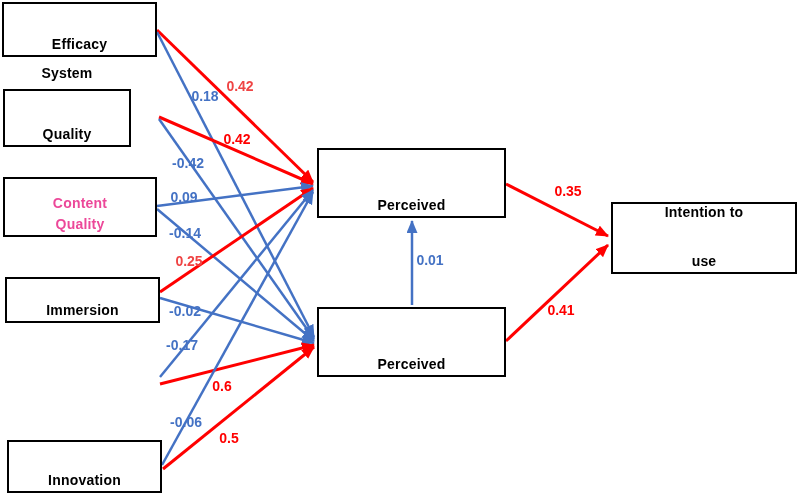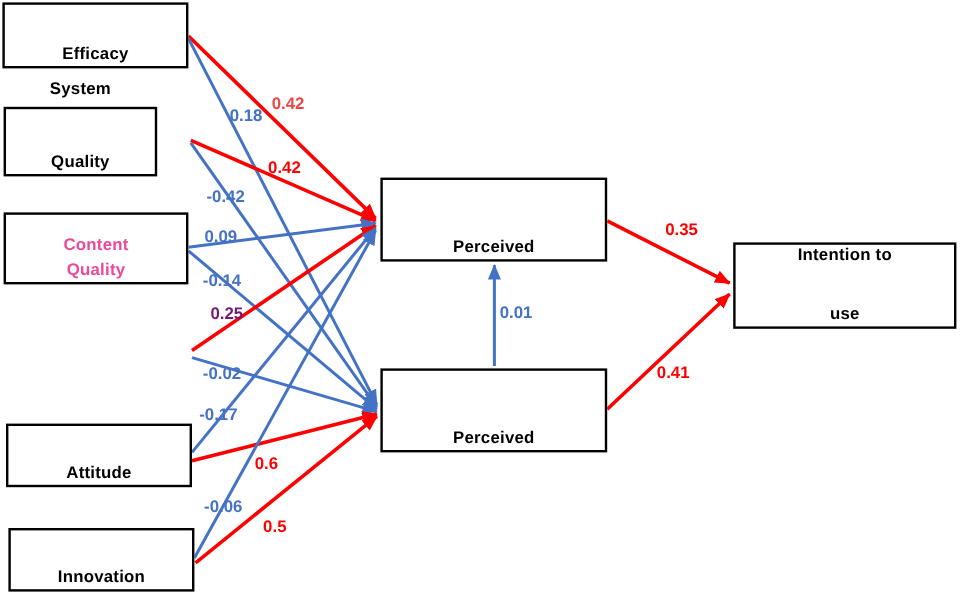--- a/index.html
+++ b/index.html
@@ -82,43 +82,43 @@
       <div class="node-line">Efficacy</div>
     </div>
     <div class="node" style="left: 3px; top: 89px; width: 128px; height: 58px; border-color: rgb(0, 0, 0); background: rgb(255, 255, 255); color: rgb(0, 0, 0); gap: 40px;">
       <div class="node-line">System</div>
       <div class="node-line">Quality</div>
     </div>
     <div class="node" style="left: 3px; top: 177px; width: 154px; height: 60px; border-color: rgb(0, 0, 0); background: rgb(255, 255, 255); color: #ec4899;">
       <div class="node-line">Content</div>
       <div class="node-line">Quality</div>
     </div>
-    <div class="node" style="left: 5px; top: 353px; width: 155px; height: 53px; border-color: rgb(0, 0, 0); background: rgb(255, 255, 255); color: rgb(0, 0, 0);">
-      <div class="node-line">Attitude</div>
+    <div class="node" style="left: 5px; top: 277px; width: 155px; height: 46px; border-color: rgb(0, 0, 0); background: rgb(255, 255, 255); color: rgb(0, 0, 0);">
+      <div class="node-line">Immersion</div>
     </div>
     <div class="node" style="left: 7px; top: 440px; width: 155px; height: 53px; border-color: rgb(0, 0, 0); background: rgb(255, 255, 255); color: rgb(0, 0, 0);">
       <div class="node-line">Innovation</div>
     </div>
     <div class="node" style="left: 317px; top: 148px; width: 189px; height: 70px; border-color: rgb(0, 0, 0); background: rgb(255, 255, 255); color: rgb(0, 0, 0);">
       <div class="node-line">Perceived</div>
     </div>
     <div class="node" style="left: 317px; top: 307px; width: 189px; height: 70px; border-color: rgb(0, 0, 0); background: rgb(255, 255, 255); color: rgb(0, 0, 0);">
       <div class="node-line">Perceived</div>
     </div>
     <div class="node" style="left: 611px; top: 202px; width: 186px; height: 72px; border-color: rgb(0, 0, 0); background: rgb(255, 255, 255); color: rgb(0, 0, 0); gap: 28px;">
       <div class="node-line">Intention to</div>
       <div class="node-line">use</div>
     </div>
     <div class="edge-label" style="left: 240px; top: 86px; color: #ef4444;">0.42</div>
     <div class="edge-label" style="left: 195px; top: 96px; color: rgb(68, 114, 196); margin-left: 10px;">0.18</div>
     <div class="edge-label" style="left: 237px; top: 139px; color: rgb(255, 0, 0);">0.42</div>
     <div class="edge-label" style="left: 188px; top: 163px; color: rgb(68, 114, 196);">-0.42</div>
     <div class="edge-label" style="left: 184px; top: 197px; color: rgb(68, 114, 196);">0.09</div>
     <div class="edge-label" style="left: 185px; top: 233px; color: rgb(68, 114, 196);">-0.14</div>
-    <div class="edge-label" style="left: 189px; top: 261px; color: #701a75;">0.25</div>
+    <div class="edge-label" style="left: 189px; top: 261px; color: #ef4444;">0.25</div>
     <div class="edge-label" style="left: 185px; top: 311px; color: rgb(68, 114, 196);">-0.02</div>
     <div class="edge-label" style="left: 182px; top: 345px; color: rgb(68, 114, 196);">-0.17</div>
     <div class="edge-label" style="left: 190px; top: 386px; color: rgb(255, 0, 0); margin-left: 32px;">0.6</div>
     <div class="edge-label" style="left: 186px; top: 422px; color: rgb(68, 114, 196);">-0.06</div>
     <div class="edge-label" style="left: 229px; top: 438px; color: rgb(255, 0, 0);">0.5</div>
     <div class="edge-label" style="left: 430px; top: 260px; color: rgb(68, 114, 196);">0.01</div>
     <div class="edge-label" style="left: 524px; top: 191px; color: rgb(255, 0, 0); margin-left: 44px;">0.35</div>
     <div class="edge-label" style="left: 561px; top: 310px; color: rgb(255, 0, 0);">0.41</div>
   </div>
 

